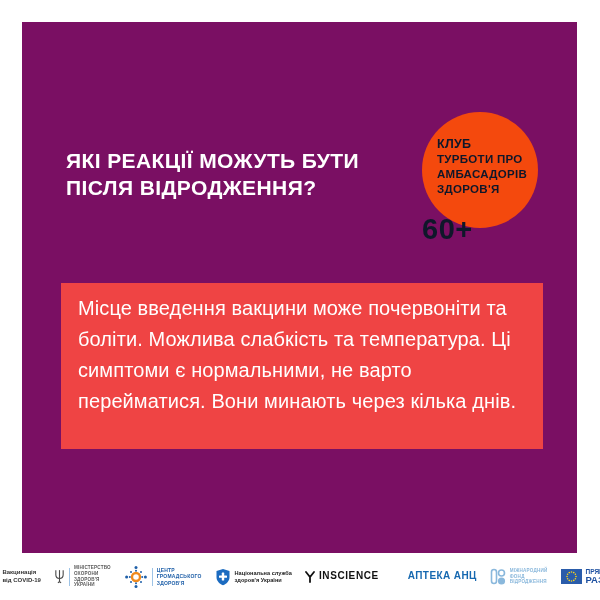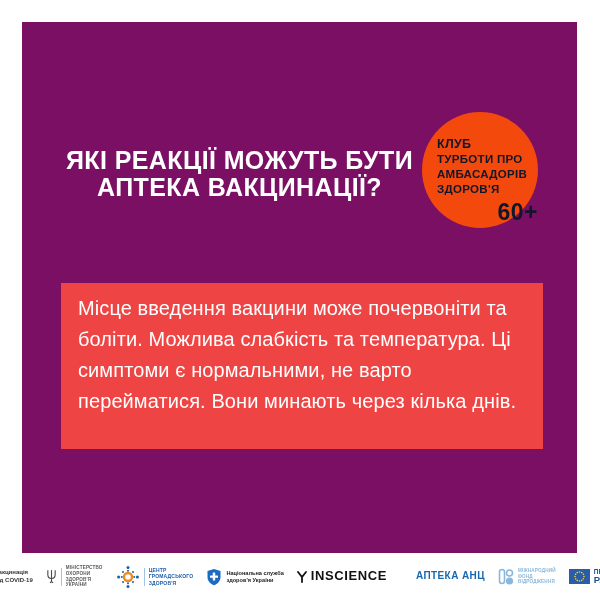--- a/index.html
+++ b/index.html
@@ -1,55 +1,55 @@
 <!DOCTYPE html>
 <html><head>
 <meta charset="utf-8">
 <style>
   html,body{margin:0;padding:0;background:#fff;}
   *{box-sizing:border-box;}
   .canvas{position:relative;width:600px;height:600px;background:#ffffff;overflow:hidden;
           font-family:"Liberation Sans",sans-serif;}
   .panel{position:absolute;left:22px;top:22px;width:555px;height:531px;background:#7a0f63;}
   .title{position:absolute;left:44px;top:125px;margin:0;color:#ffffff;
-         font-size:25px;font-weight:700;line-height:27px;letter-spacing:.4px;text-align:center;}
+         font-size:21px;font-weight:700;line-height:27px;letter-spacing:.4px;}
   .title span{display:block;}
   .badge{position:absolute;left:400px;top:90px;width:116px;height:116px;border-radius:50%;
          background:#f4490d;color:#0f172a;}
   .badge-lines{padding:25px 0 0 15px;font-size:11.5px;font-weight:600;line-height:15px;letter-spacing:.3px;}
   .badge-lines .b1{font-weight:800;font-size:12.5px;}
-  .badge-age{font-size:23px;font-weight:800;text-align:right;margin-top:2px;letter-spacing:.5px;}
+  .badge-age{font-size:29px;font-weight:800;text-align:left;margin-top:16px;letter-spacing:.5px;}
   .message{position:absolute;left:39px;top:261px;width:482px;height:166px;background:#ef4444;}
   .message p{margin:0;padding:10px 14px 0 17px;color:#ffffff;font-size:20px;line-height:31px;
              font-weight:400;letter-spacing:.1px;}
   .footer{position:absolute;left:0;top:553px;width:600px;height:47px;background:#ffffff;
           display:flex;align-items:center;justify-content:center;gap:13px;}
   .logo{display:flex;align-items:center;gap:4px;flex:0 0 auto;}
   .ltxt{line-height:1.25;}
   .t-vac{font-size:6px;font-weight:600;color:#333;}
   .t-moh{font-size:4.6px;font-weight:600;color:#5a5a5a;letter-spacing:.2px;}
   .t-phc{font-size:5px;font-weight:700;color:#1e5fa8;letter-spacing:.2px;}
   .t-nhsu{font-size:5.6px;font-weight:600;color:#222;}
-  .t-ins{font-size:13px;font-weight:800;color:#111;letter-spacing:.6px;}
+  .t-ins{font-size:10px;font-weight:800;color:#111;letter-spacing:.6px;}
   .t-anc{font-size:10px;font-weight:800;color:#1668b0;letter-spacing:.4px;margin-left:16px;}
   .t-irf{font-size:4.6px;font-weight:700;color:#8ab8dc;letter-spacing:.2px;}
   .t-eu1{font-size:6.5px;font-weight:800;color:#1e50a0;line-height:1.1;}
   .t-eu2{font-size:9.5px;font-weight:800;color:#1e50a0;line-height:1;}
   .vdiv{width:1px;height:18px;background:#9dc3e6;}
 </style>
 </head>
 <body>
 
 <div class="canvas">
 
   <div class="panel">
 
     <h1 class="title">
       <span>ЯКІ РЕАКЦІЇ МОЖУТЬ БУТИ</span>
-      <span>АПТЕКА ВАКЦИНАЦІЇ?</span>
+      <span>ПІСЛЯ ВІДРОДЖЕННЯ?</span>
     </h1>
 
     <div class="badge">
       <div class="badge-lines">
         <div class="b1">КЛУБ</div>
         <div>ТУРБОТИ ПРО</div>
         <div>АМБАСАДОРІВ</div>
         <div>ЗДОРОВ'Я</div>
       </div>
       <div class="badge-age">60+</div>

